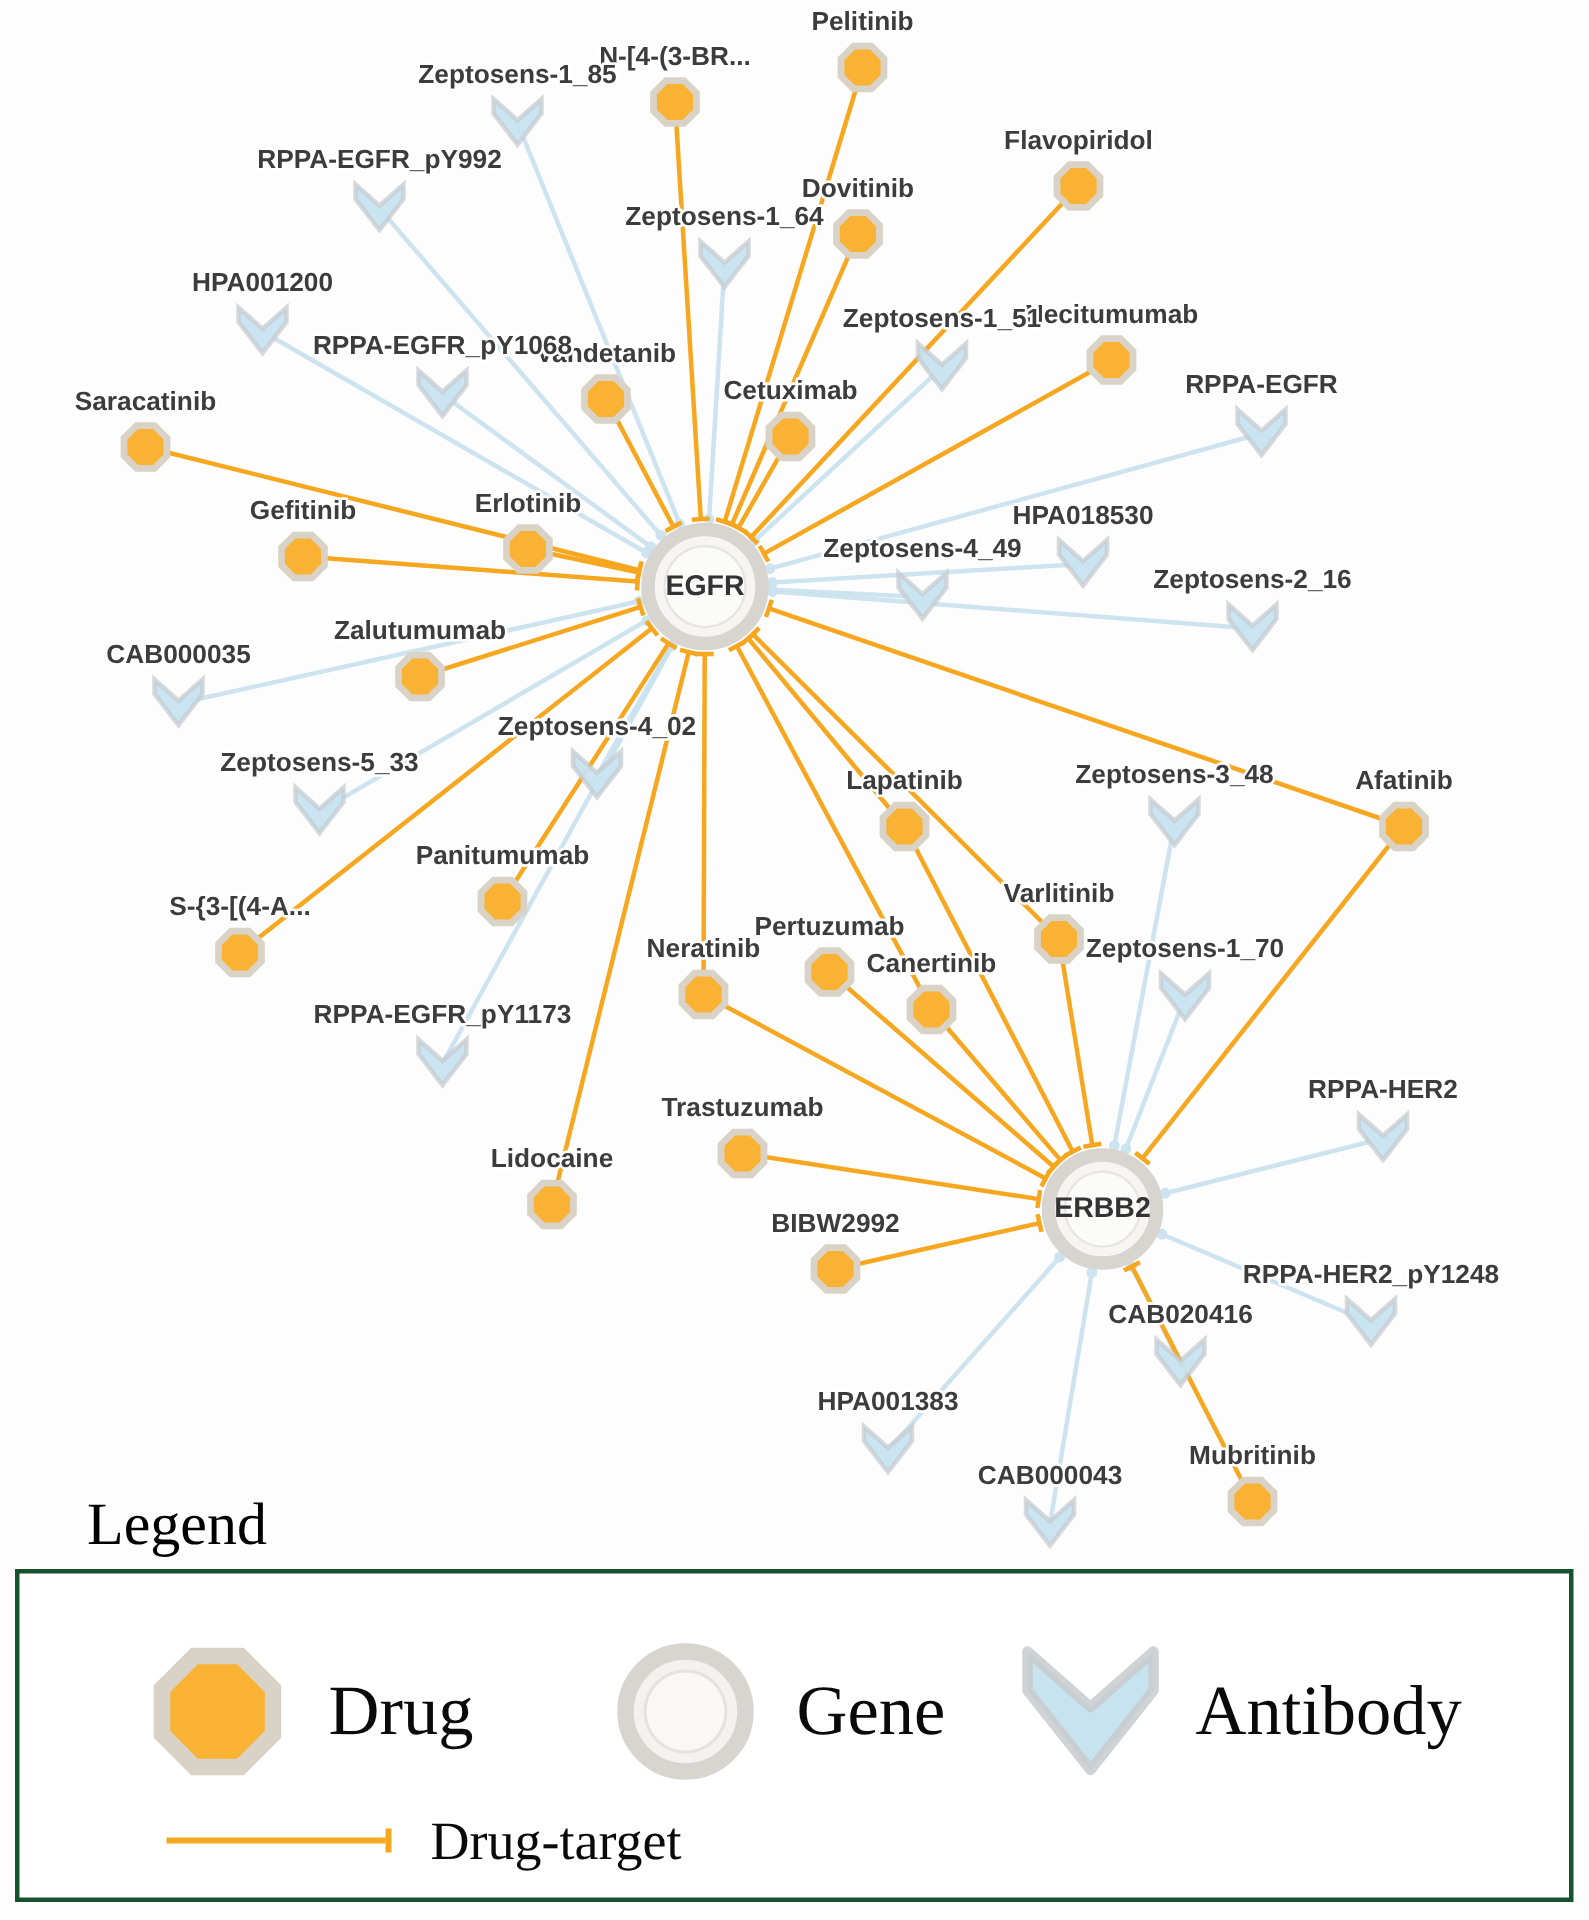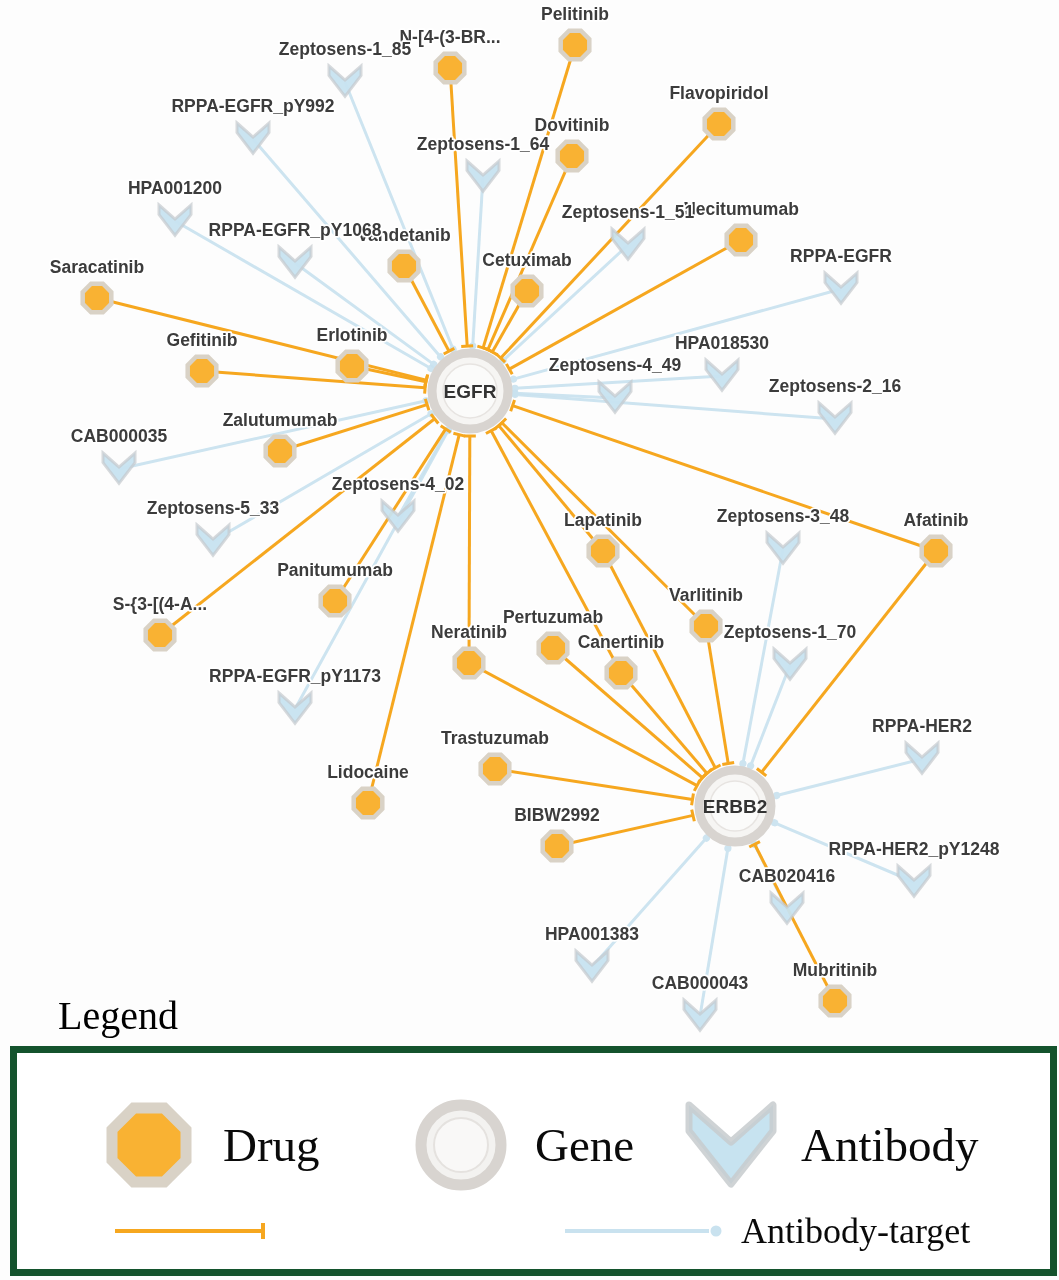--- a/index.html
+++ b/index.html
@@ -32,21 +32,21 @@
     fill:#333333;text-anchor:middle;dominant-baseline:central;
   }
 
   
   .legend-title{
     position:absolute;left:14px;top:992px;z-index:2;
     font-family:"Liberation Serif",serif;font-weight:normal;font-size:40px;color:#000;margin-left:44px;
   }
   .legend-box{
     position:absolute;left:10px;top:1046px;width:1033px;height:216px;z-index:2;
-    border:7px solid #14532d;background:#ffffff;
+    border:3px solid #14532d;background:#ffffff;
   }
   .li{position:absolute;top:34px;height:116px;display:flex;align-items:center;gap:18px;}
   .li-label{font-family:"Liberation Serif",serif;font-size:47px;color:#0a0a0a;}
   .li-drug{left:76px;} .li-gene{left:388px;} .li-antibody{left:662px;}
   .le{position:absolute;top:158px;height:40px;display:flex;align-items:center;gap:14px;}
   .le-label{font-family:"Liberation Serif",serif;font-size:36px;color:#0a0a0a;}
   .le-drug{left:96px;} .le-ab{left:546px;}
 
   .lg-drug{fill:var(--drug-fill);stroke:var(--drug-ring);stroke-width:11;}
   .lg-gene{fill:#f3f2f0;stroke:var(--gene-ring);stroke-width:11;}
@@ -245,24 +245,18 @@
         <circle class="lg-gene-in" cx="56" cy="56" r="27"></circle>
       </svg>
       <span class="li-label">Gene</span>
     </div>
 
     <div class="le le-drug">
       <svg width="164" height="22" viewBox="0 0 164 22">
         <line class="lg-eline-d" x1="2" y1="11" x2="148" y2="11"></line>
         <line class="lg-eline-d" x1="150" y1="3" x2="150" y2="19"></line>
       </svg>
-    </div>
-
-    <div class="le le-ab">
-      <svg width="164" height="22" viewBox="0 0 164 22">
-        <line class="lg-eline-a" x1="2" y1="11" x2="146" y2="11"></line>
-        <circle class="lg-dot" cx="153" cy="11" r="5.5"></circle>
-      </svg>
-      <span class="le-label">Antibody-target</span>
-    </div>
+      <span class="le-label">Drug-target</span>
+    </div>
+
 
   </div>
 </div>
 
 </body></html>

